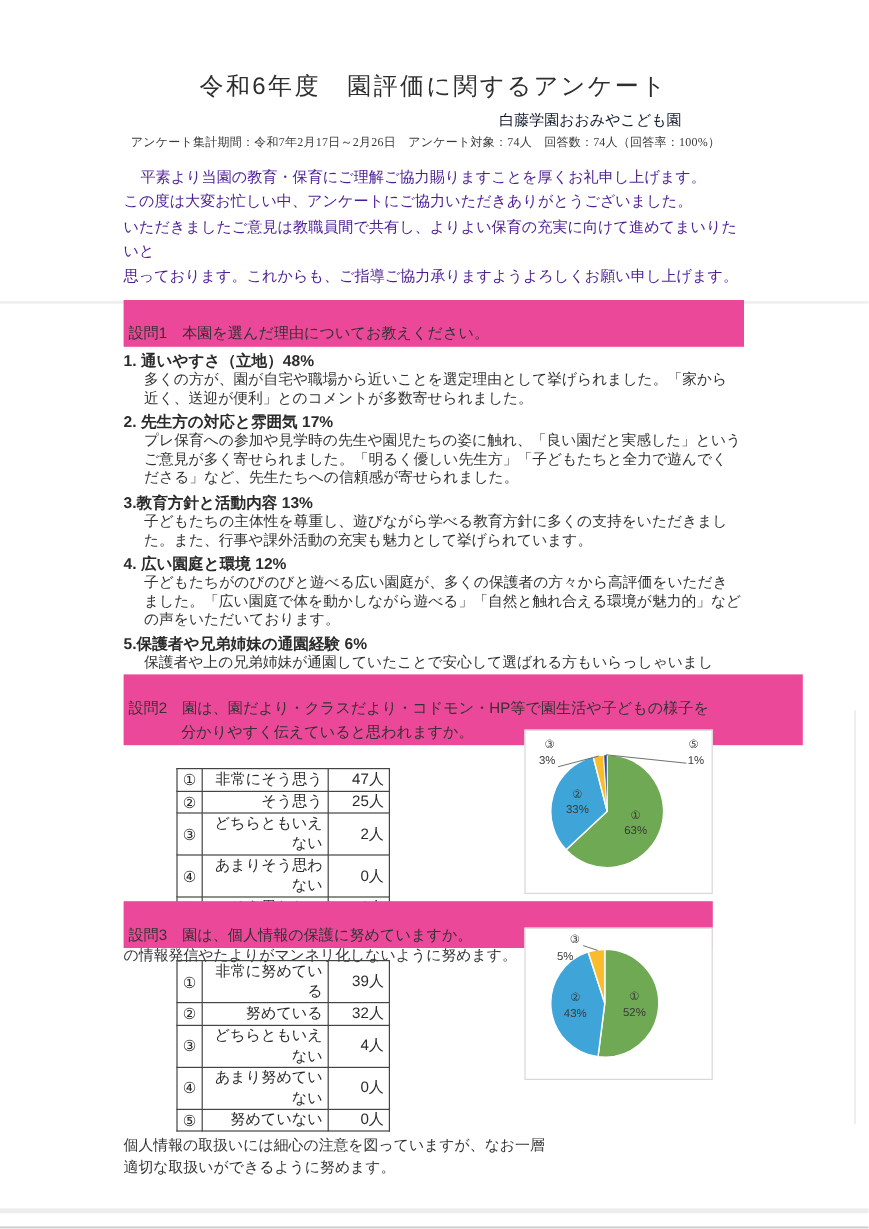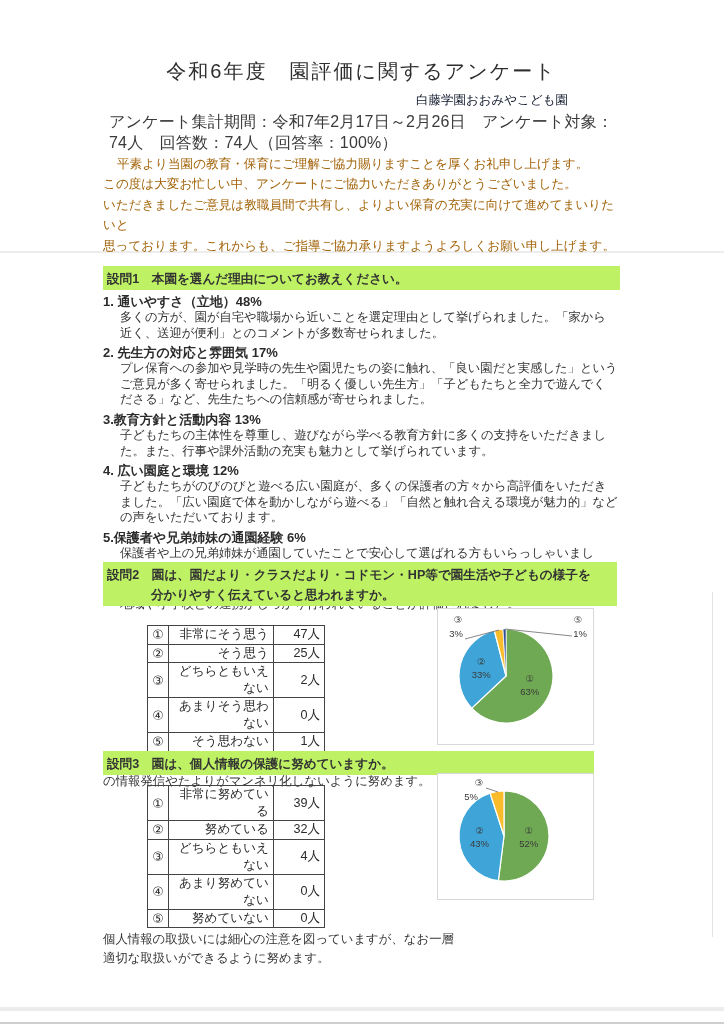--- a/index.html
+++ b/index.html
@@ -13,36 +13,36 @@
   .artifact-hline-top { position:absolute; left:0; top:251px; width:724px; height:2px; background:#ededed; }
   .artifact-vline-right { position:absolute; left:712px; top:592px; width:1px; height:345px; background:#e3e3e3; }
   .artifact-bottom-strip { position:absolute; left:0; top:1007px; width:724px; height:4px; background:#ececec; }
   .artifact-bottom-edge { position:absolute; left:0; top:1022px; width:724px; height:2px; background:#cfcfcf; }
 
   .content { position:absolute; left:103px; top:0; width:517px; }
 
   .doc-title { margin-top:58px; text-align:center; font-size:20px; font-weight:400;
                letter-spacing:2px; color:#2e2e2e; }
   .school-line { margin-top:7px; text-align:right; padding-right:52px; font-size:12.5px; color:#0f172a; }
-  .stats-line { margin-top:3px; margin-left:6px; font-size:16px; letter-spacing:0.2px; color:#3a3a3a; }
-
-  .intro { margin-top:0; font-size:12.6px; line-height:20.4px; color:#a16207; }
+  .stats-line { margin-top:3px; margin-left:6px; font-size:10px; letter-spacing:0.2px; color:#3a3a3a;font-family:Liberation Serif, serif; }
+
+  .intro { margin-top:12px; font-size:12.6px; line-height:20.4px; color:#4c1d95; }
   .intro .line.indent { text-indent:14px; }
 
-  .qbar { background:#bef264; color:#333; font-size:12.6px; line-height:20px;
-          padding:3px 6px 1px 4px;font-weight:bold; }
+  .qbar { background:#ec4899; color:#333; font-size:12.6px; line-height:20px;
+          padding:18px 6px 1px 4px; }
   .qbar-1 { margin-top:10px; width:517px; }
 
   .q1-items { margin-top:3px; }
   .q1-item .item-title { font-weight:700; font-size:13px; line-height:17px; margin-top:3px; color:#2b2b2b; }
   .q1-item .item-body { margin-left:17px; width:498px; font-size:12.3px; line-height:15.6px; color:#333; }
 
   .sec2 { position:absolute; left:103px; top:562px; width:517px; }
   .sec3 { position:absolute; left:103px; top:751px; width:517px; }
-  .qbar-2 { width:514px; }
+  .qbar-2 { width:566px; }
   .qbar-2 .qline2 { padding-left:44px; }
   .qbar-3 { width:491px; }
 
   table.answer-table { border-collapse:collapse; margin-left:44px; margin-top:19px; }
   .sec3 table.answer-table { margin-top:10px; }
   table.answer-table td { border:1px solid #444; font-size:12.6px; height:18.6px; padding:0 4px;
                           color:#2b2b2b; }
   td.col-no { width:21px; text-align:center; padding:0 1px; }
   td.col-label { width:105px; text-align:right; }
   td.col-count { width:51px; text-align:right; }

